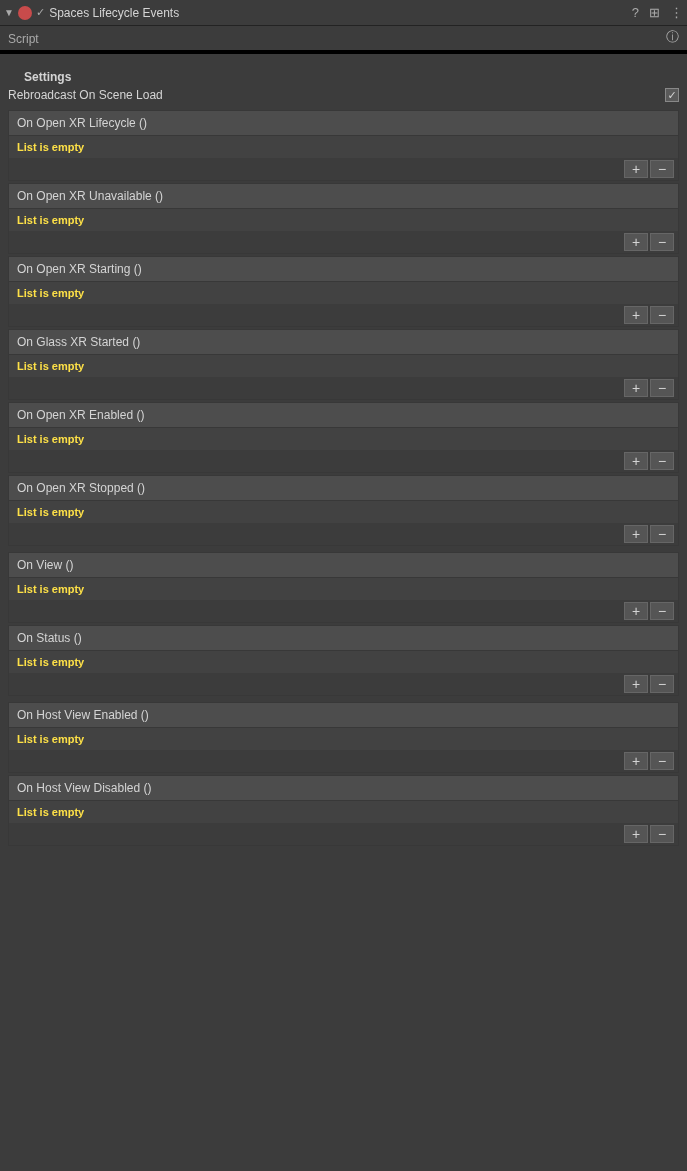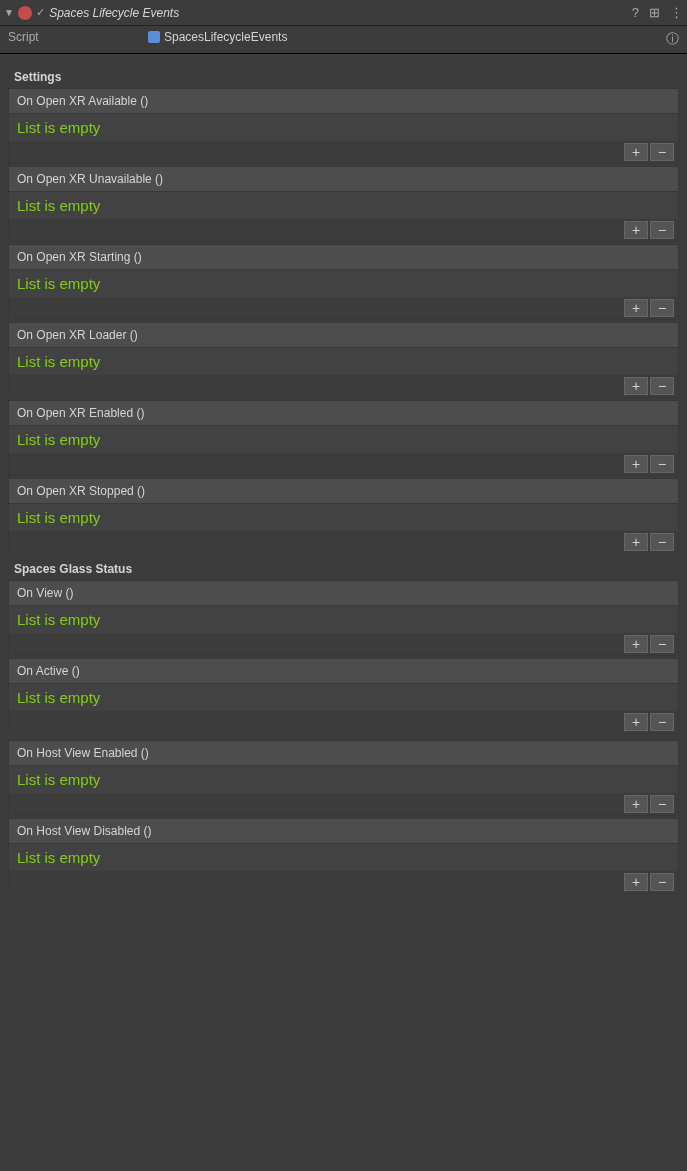--- a/index.html
+++ b/index.html
@@ -38,40 +38,39 @@
       border-radius: 50%;
       display: flex; align-items: center; justify-content: center;
     }
     .checkmark-icon {
       color: #aaa;
       font-size: 11px;
     }
     .title-text {
       color: #d4d4d4;
       font-size: 12px;
-      font-style: italic;
     }
     .top-bar-right {
       display: flex;
       align-items: center;
       gap: 10px;
     }
     .icon-btn {
       color: #aaa;
       font-size: 13px;
       cursor: pointer;
     }
 
     
     .script-row {
       display: flex;
-      align-items: flex-start;
+      align-items: flex-end;
       background: #3c3c3c;
       padding: 4px 8px;
-      border-bottom: 1px solid #000000;
+      border-bottom: 4px solid #000000;
       height: 28px;
     }
     .script-label {
       color: #aaa;
       font-size: 12px;
       width: 140px;
     }
     .script-value {
       display: flex;
       align-items: center;
@@ -96,21 +95,21 @@
     
     .main-content {
       padding: 8px 8px 8px 8px;
     }
 
     
     .section-header {
       font-weight: bold;
       color: #d4d4d4;
       font-size: 12px;
-      margin: 8px 0 4px 6px;
+      margin: 8px 0 4px 16px;
     }
 
     
     .settings-row {
       display: flex;
       align-items: center;
       margin-bottom: 8px;
     }
     .settings-row-label {
       color: #d4d4d4;
@@ -141,23 +140,24 @@
     }
     .event-header {
       background: #4d4d4d;
       padding: 5px 8px;
       font-size: 12px;
       color: #d4d4d4;
       border-bottom: 1px solid #383838;
     }
     .event-empty {
       padding: 5px 8px;
-      font-size: 15px;
-      color: #84cc16;
+      font-size: 11px;
+      color: #fde047;
       background: #424242;
+      font-weight: bold;
     }
     .event-controls {
       display: flex;
       justify-content: flex-end;
       background: #3c3c3c;
       padding: 2px 4px;
       gap: 2px;
     }
     .event-btn {
       width: 24px;
@@ -190,35 +190,35 @@
   </div>
   <div class="top-bar-right">
     <span class="icon-btn">?</span>
     <span class="icon-btn">⊞</span>
     <span class="icon-btn">⋮</span>
   </div>
 </div>
 
 <div class="script-row">
   <span class="script-label">Script</span>
-  <div class="script-value">
-    <div class="script-icon"></div>
-    <span class="script-name">SpacesLifecycleEvents</span>
-  </div>
   <span class="script-info icon-btn">ⓘ</span>
 </div>
 
 <div class="main-content">
 
   <div class="section-header">Settings</div>
+  <div class="settings-row">
+    <span class="settings-row-label">Rebroadcast On Scene Load</span>
+    <div class="checkbox checked"></div>
+  </div>
 
   <div id="sections-container">
       <div class="section-group">
         <div class="event-group">
-          <div class="event-header">On Open XR Available ()</div>
+          <div class="event-header">On Open XR Lifecycle ()</div>
           <div class="event-empty">List is empty</div>
           <div class="event-controls">
             <button class="event-btn">+</button>
             <button class="event-btn">−</button>
           </div>
         </div>
         <div class="event-group">
           <div class="event-header">On Open XR Unavailable ()</div>
           <div class="event-empty">List is empty</div>
           <div class="event-controls">
@@ -228,21 +228,21 @@
         </div>
         <div class="event-group">
           <div class="event-header">On Open XR Starting ()</div>
           <div class="event-empty">List is empty</div>
           <div class="event-controls">
             <button class="event-btn">+</button>
             <button class="event-btn">−</button>
           </div>
         </div>
         <div class="event-group">
-          <div class="event-header">On Open XR Loader ()</div>
+          <div class="event-header">On Glass XR Started ()</div>
           <div class="event-empty">List is empty</div>
           <div class="event-controls">
             <button class="event-btn">+</button>
             <button class="event-btn">−</button>
           </div>
         </div>
         <div class="event-group">
           <div class="event-header">On Open XR Enabled ()</div>
           <div class="event-empty">List is empty</div>
           <div class="event-controls">
@@ -253,31 +253,30 @@
         <div class="event-group">
           <div class="event-header">On Open XR Stopped ()</div>
           <div class="event-empty">List is empty</div>
           <div class="event-controls">
             <button class="event-btn">+</button>
             <button class="event-btn">−</button>
           </div>
         </div>
       </div>
       <div class="section-group">
-        <div class="section-header">Spaces Glass Status</div>
         <div class="event-group">
           <div class="event-header">On View ()</div>
           <div class="event-empty">List is empty</div>
           <div class="event-controls">
             <button class="event-btn">+</button>
             <button class="event-btn">−</button>
           </div>
         </div>
         <div class="event-group">
-          <div class="event-header">On Active ()</div>
+          <div class="event-header">On Status ()</div>
           <div class="event-empty">List is empty</div>
           <div class="event-controls">
             <button class="event-btn">+</button>
             <button class="event-btn">−</button>
           </div>
         </div>
       </div>
       <div class="section-group">
         <div class="event-group">
           <div class="event-header">On Host View Enabled ()</div>

